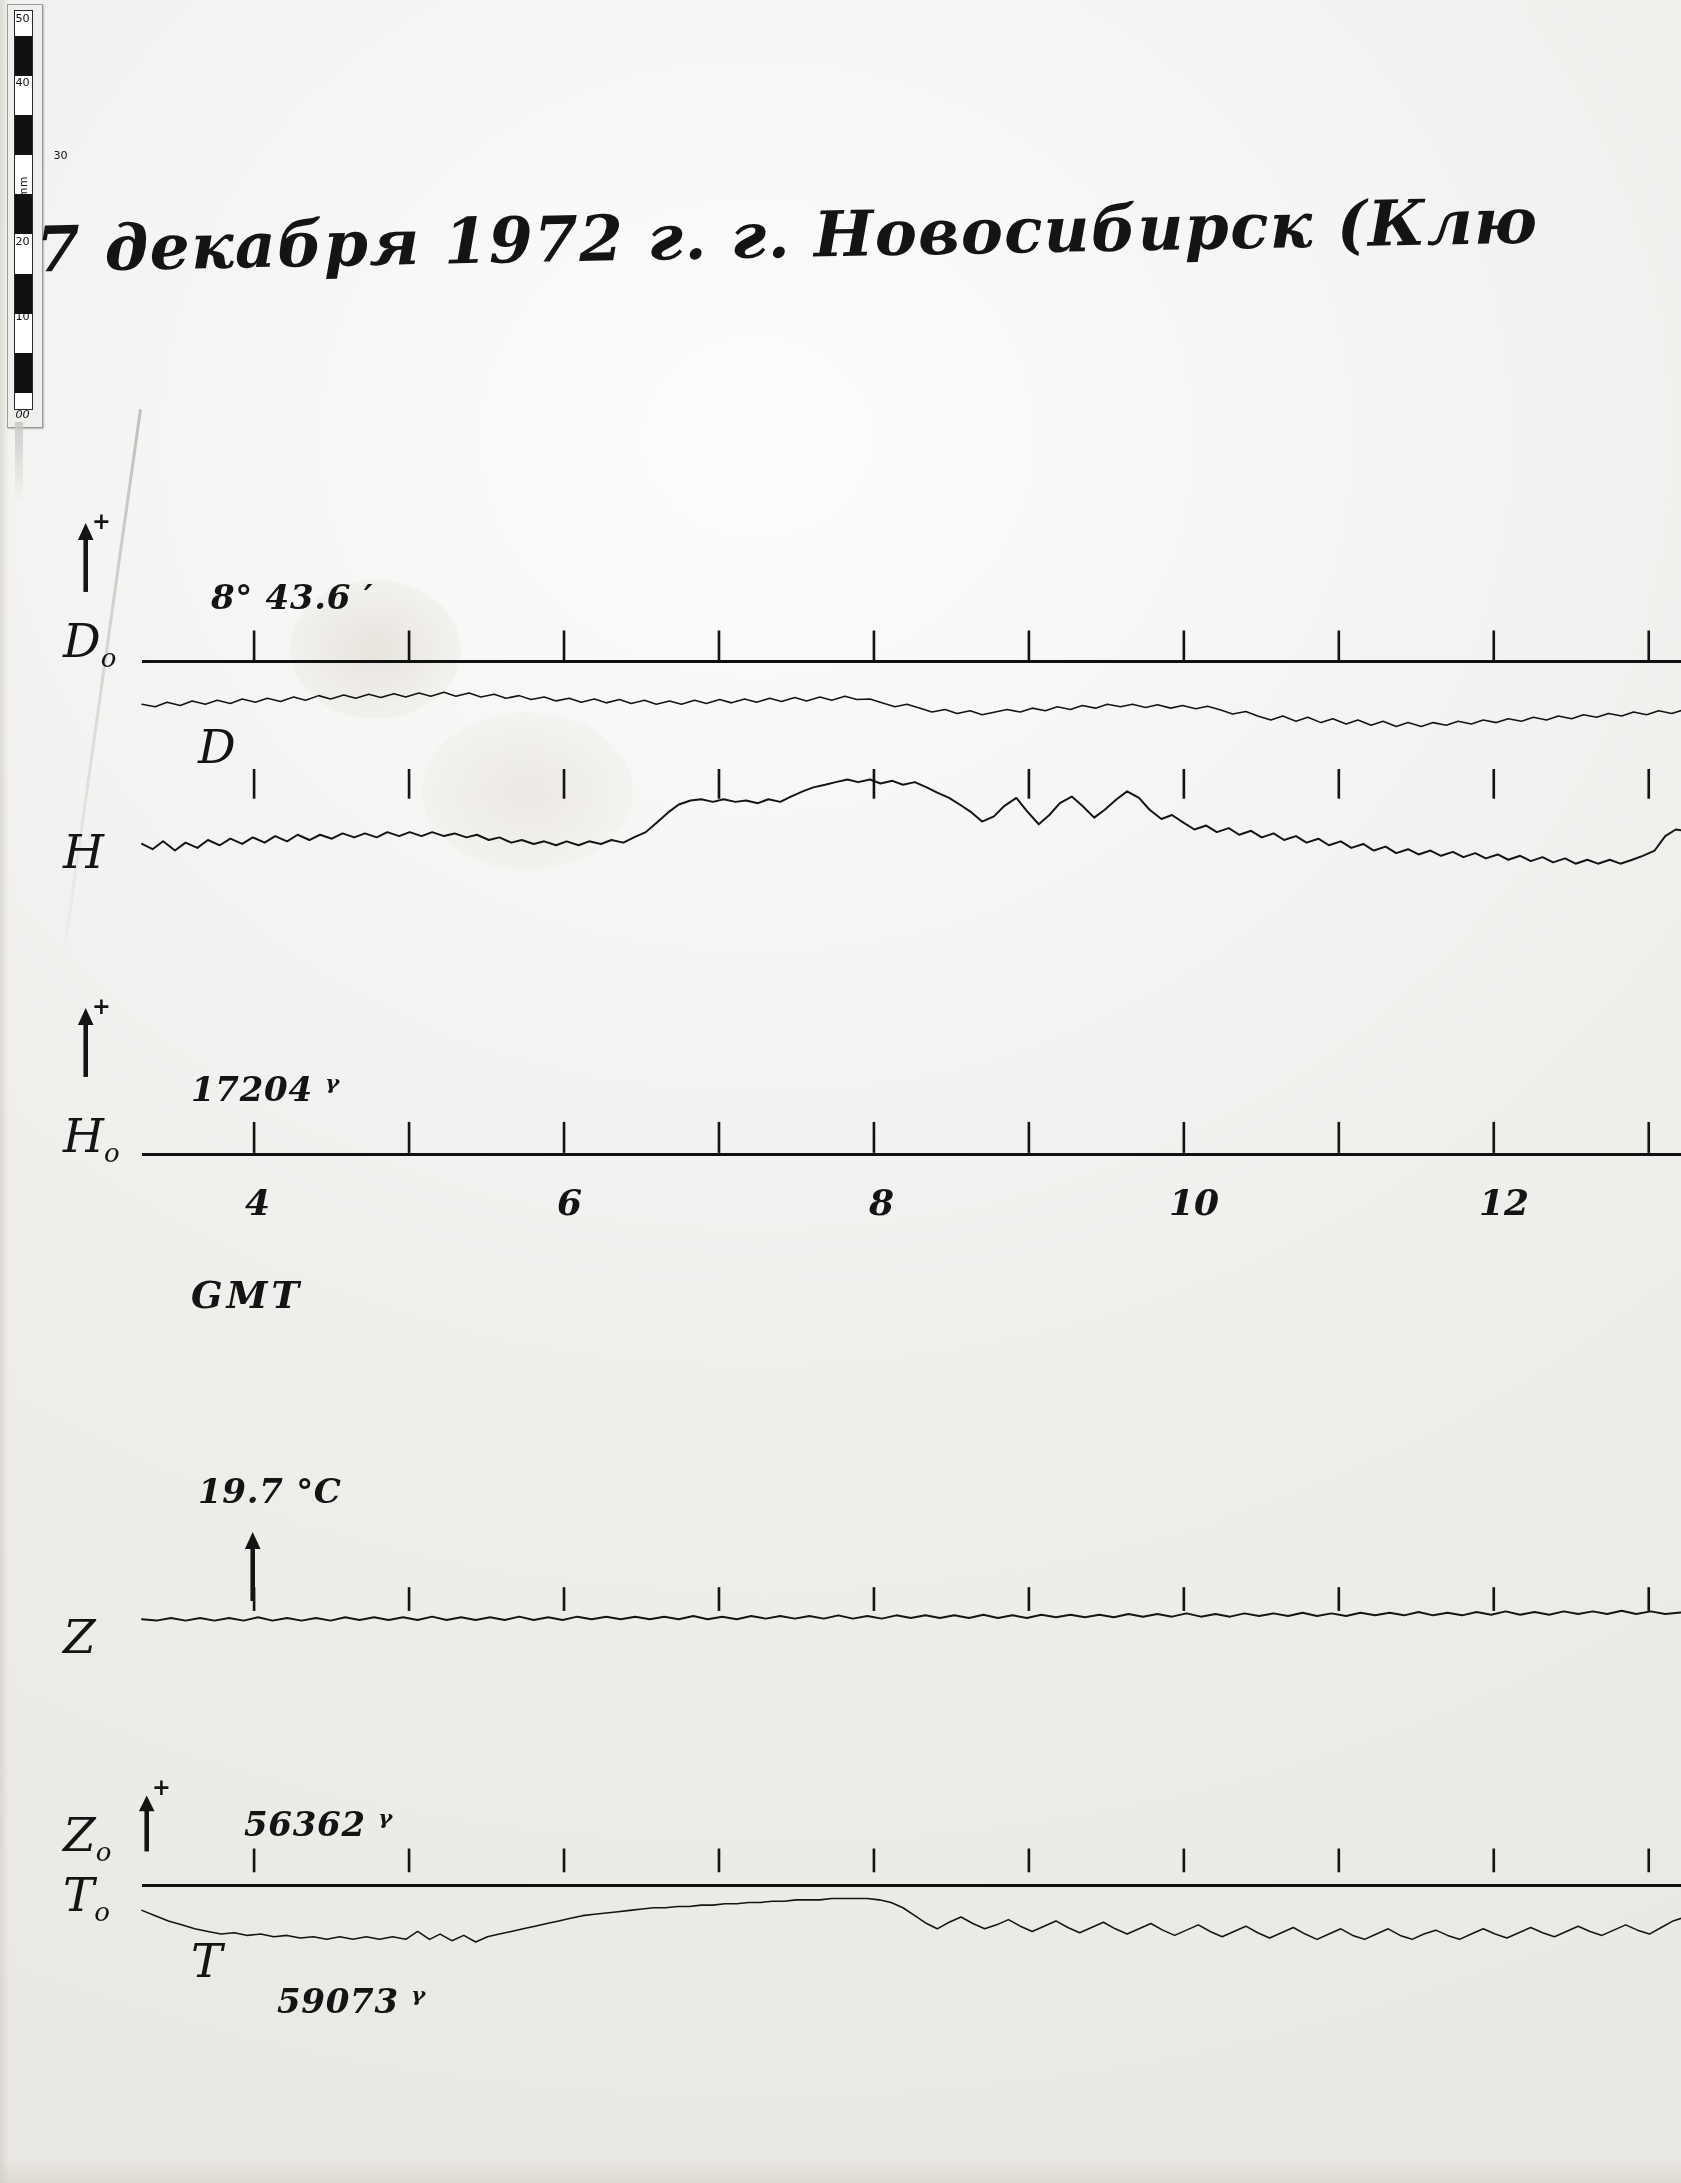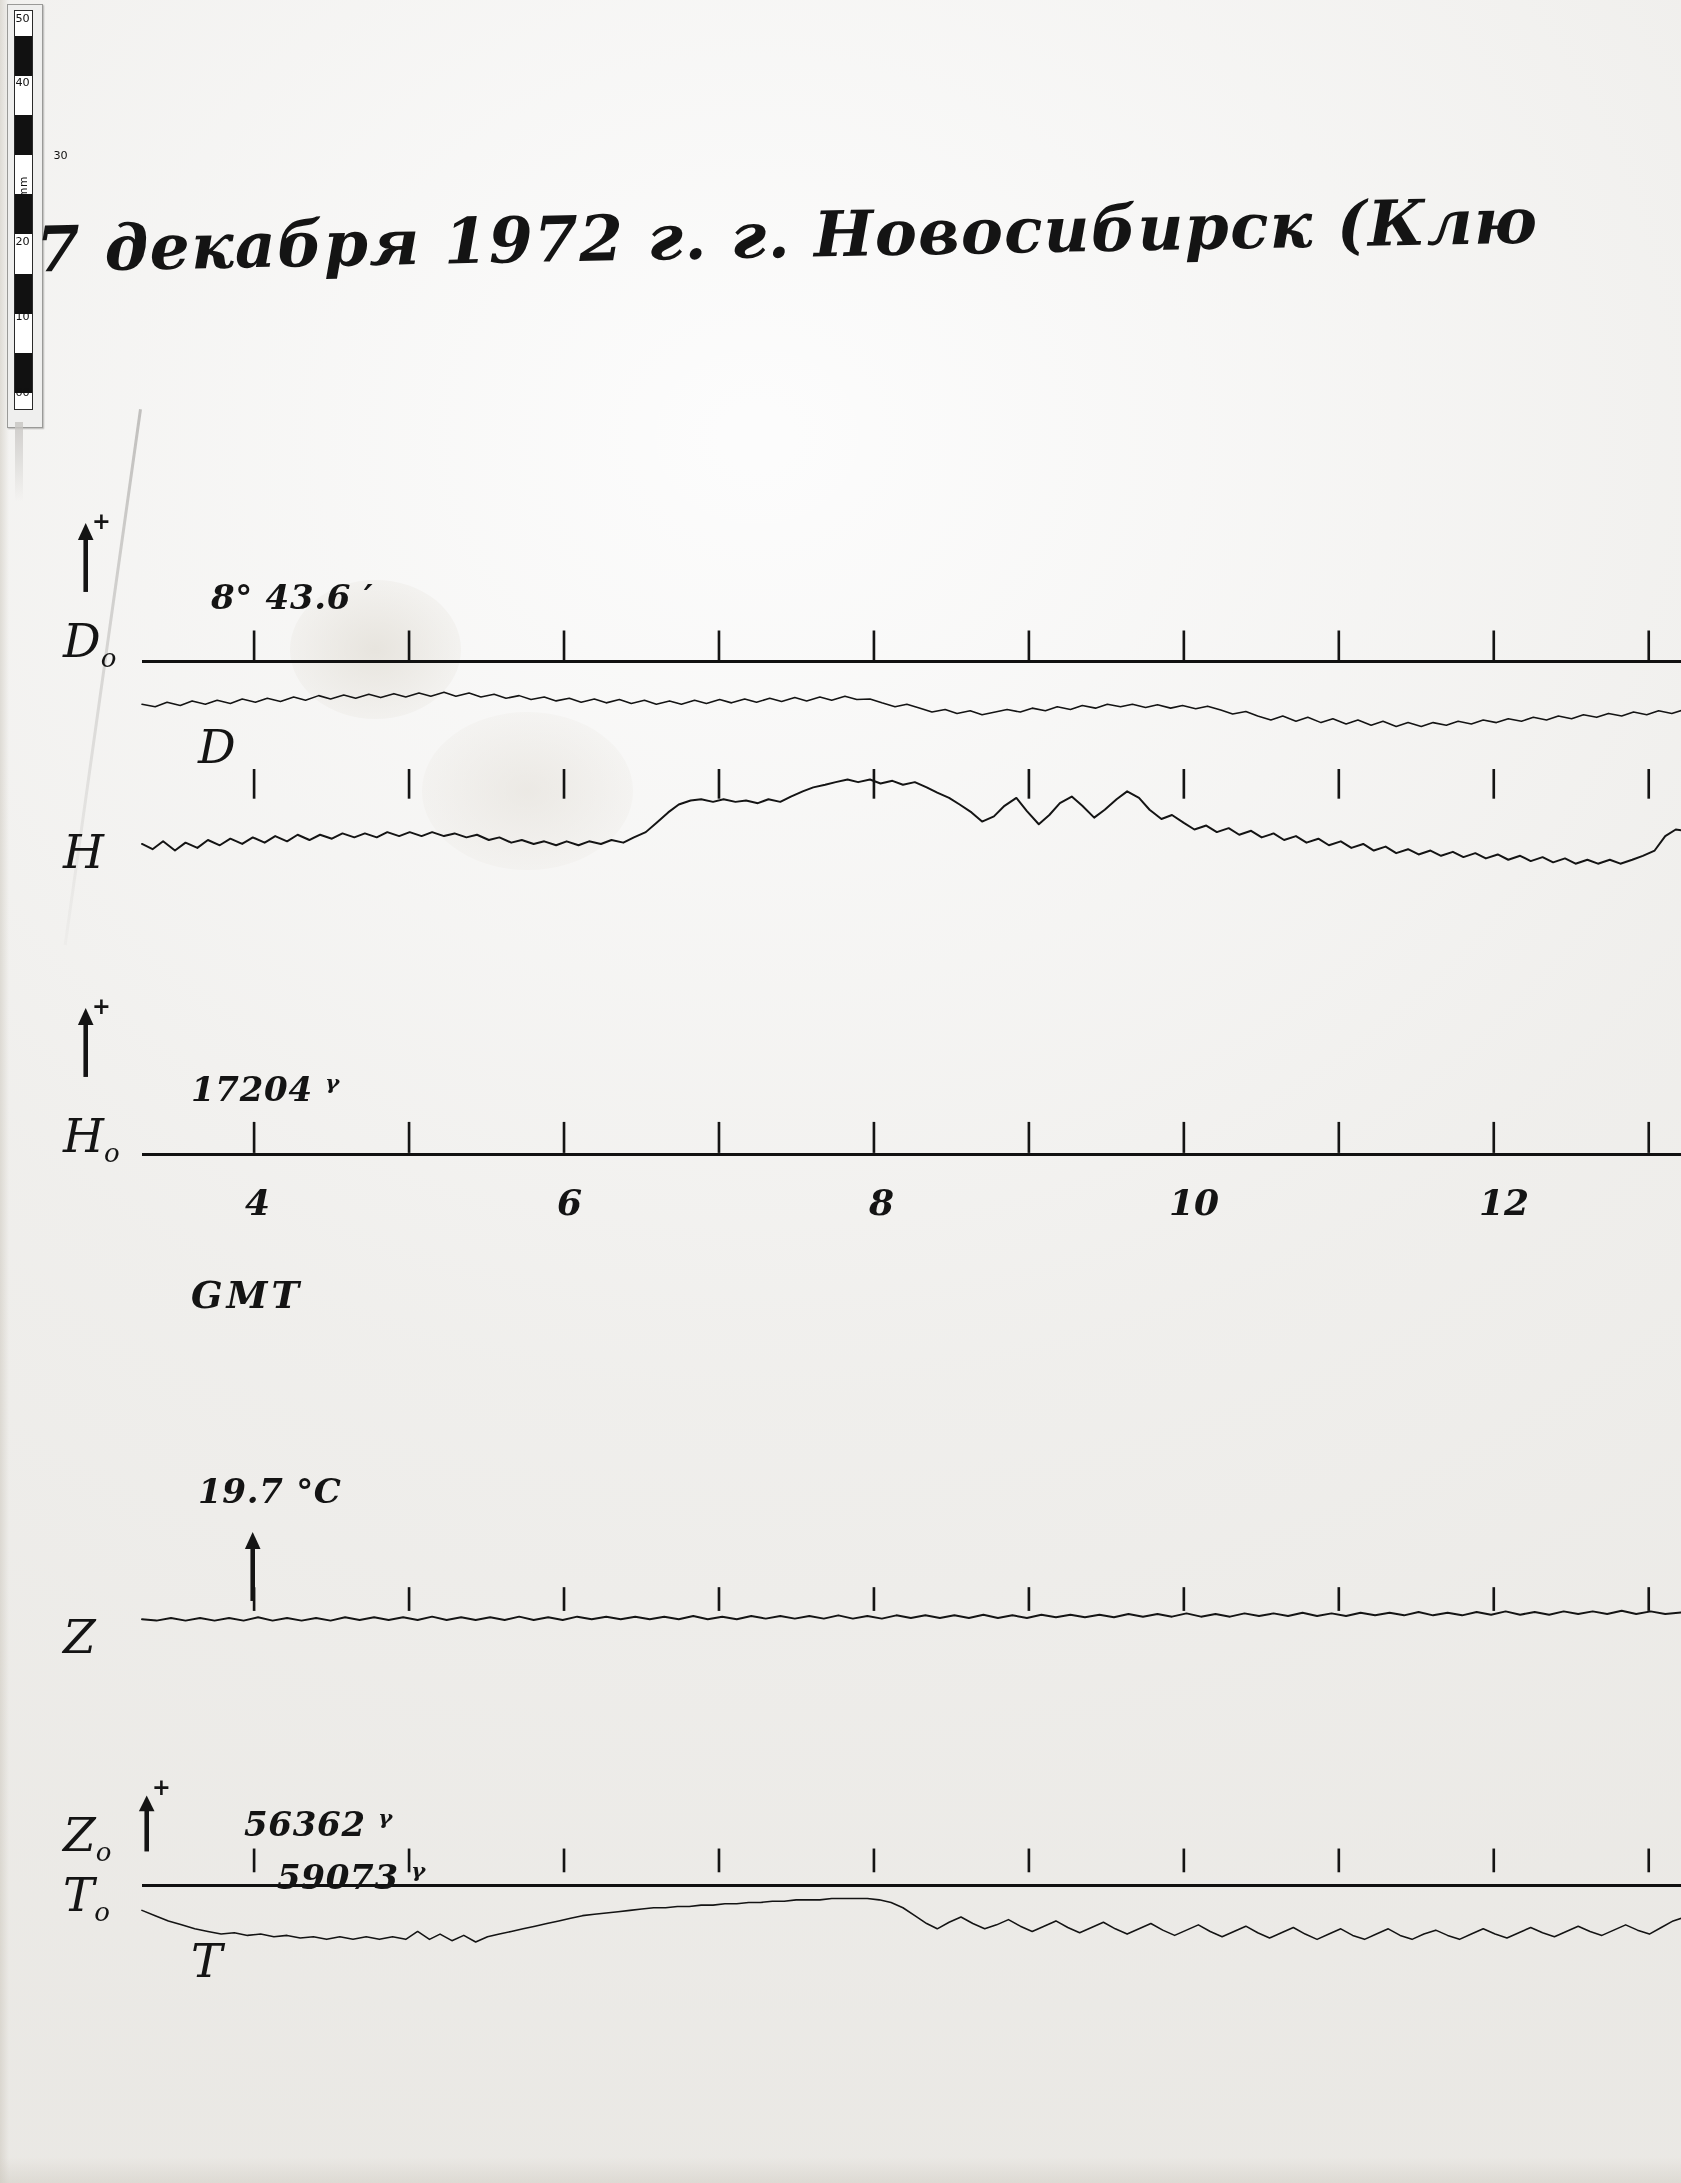--- a/index.html
+++ b/index.html
@@ -217,21 +217,21 @@
       <div class="scale-seg" style="top:104px; height:40px;"></div>
       <div class="scale-seg" style="top:183px; height:40px;"></div>
       <div class="scale-seg" style="top:263px; height:40px;"></div>
       <div class="scale-seg" style="top:342px; height:40px;"></div>
     </div>
     <div class="scale-num inside" style="top:6.6px;">50</div>
     <div class="scale-num inside" style="top:71px;">40</div>
     <div class="scale-num inside" style="top:144px;margin-left:38px;">30</div>
     <div class="scale-num inside" style="top:230px;">20</div>
     <div class="scale-num inside" style="top:305px;">10</div>
-    <div class="scale-num inside" style="top:381px;">00</div>
+    <div class="scale-num inside" style="top:403px;font-style:italic;">00</div>
     <div id="scale-mm">mm</div>
   </div>
   <div id="scale-tail"></div>
 
   <div id="title" class="hand">7 декабря 1972 г.   г. Новосибирск (Клю</div>
 
   <div class="arrow-up" style="left:74px; top:521px;">
     <svg width="26" height="73" viewBox="0 0 40 110">
       <line x1="18" y1="108" x2="18" y2="18" stroke="#141414" stroke-width="7"></line>
       <polygon points="18,2 6,28 30,28" fill="#141414"></polygon>
@@ -391,16 +391,16 @@
     </g>
   </svg>
 
   <div class="baseline" style="left:142px; top:1884px; width:1543px; height:2.6px;"></div>
 
   <svg class="trace" viewBox="0 0 2340 120" preserveAspectRatio="none" style="left:142px; top:1888px; width:1543px; height:79px;">
     <path class="thin" d="M0,34 L20,42 L40,50 L60,56 L80,62 L100,66 L120,70 L140,68 L160,72 L180,70 L200,74 L220,72 L240,76 L260,74 L280,78 L300,74 L320,78 L340,74 L360,78 L380,74 L400,78 L418,66 L436,78 L452,70 L470,80 L488,72 L506,82 L524,74 L542,70 L560,66 L578,62 L596,58 L614,54 L632,50 L650,46 L668,42 L686,40 L704,38 L722,36 L740,34 L758,32 L776,30 L794,30 L812,28 L830,28 L848,26 L866,26 L884,24 L902,24 L920,22 L938,22 L956,20 L974,20 L992,18 L1010,18 L1028,18 L1046,16 L1064,16 L1082,16 L1100,16 L1118,18 L1136,22 L1154,30 L1172,42 L1190,54 L1206,62 L1224,52 L1242,44 L1260,54 L1278,62 L1296,56 L1314,48 L1332,58 L1350,66 L1368,58 L1386,50 L1404,60 L1422,68 L1440,60 L1458,52 L1476,62 L1494,70 L1512,62 L1530,54 L1548,64 L1566,72 L1584,64 L1602,56 L1620,66 L1638,74 L1656,66 L1674,58 L1692,68 L1710,76 L1728,68 L1746,60 L1764,70 L1782,78 L1800,70 L1818,62 L1836,72 L1854,78 L1872,70 L1890,62 L1908,72 L1926,78 L1944,70 L1962,64 L1980,72 L1998,78 L2016,70 L2034,62 L2052,70 L2070,76 L2088,68 L2106,60 L2124,68 L2142,74 L2160,66 L2178,58 L2196,66 L2214,72 L2232,64 L2250,56 L2268,64 L2286,70 L2304,60 L2322,50 L2340,44"></path>
   </svg>
 
   <div class="hand axis-label" style="left:191px; top:1933px;">T</div>
-  <div class="hand value-label" style="left:277px; top:1857px;">59073 ᵞ</div>
+  <div class="hand value-label" style="left:277px; top:1981px;">59073 ᵞ</div>
 
 </div>
 
 
 </body></html>

